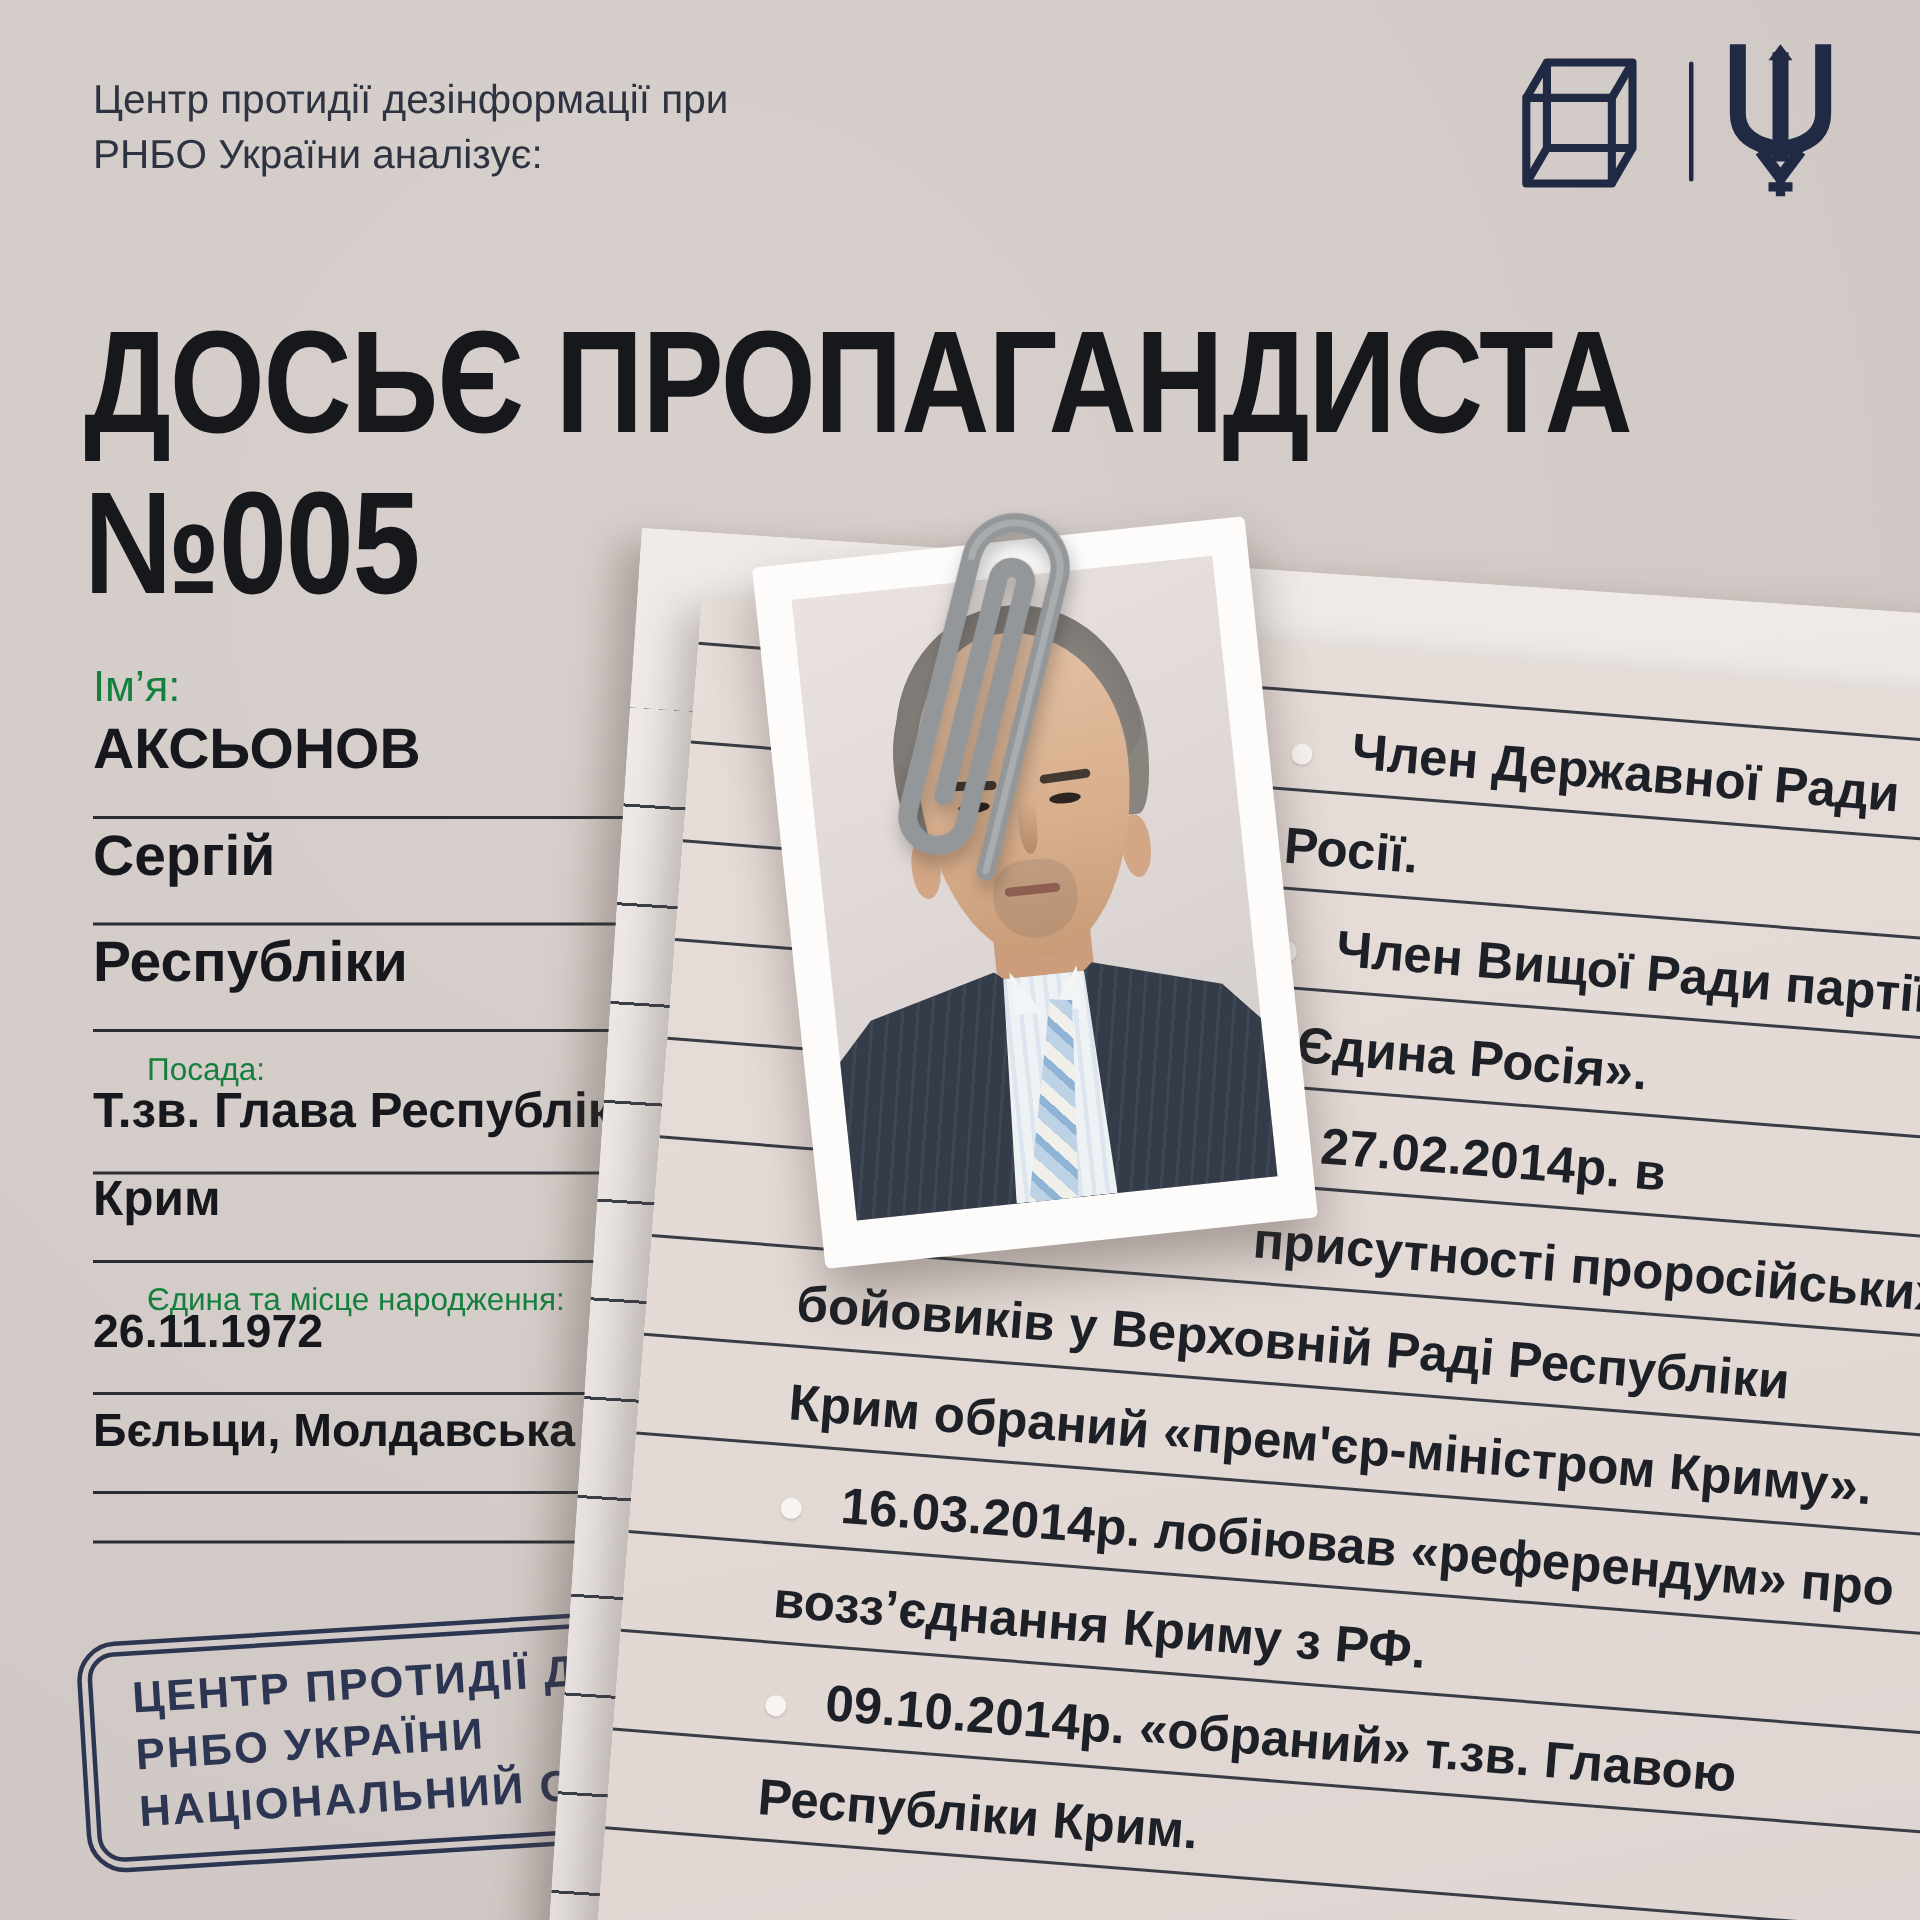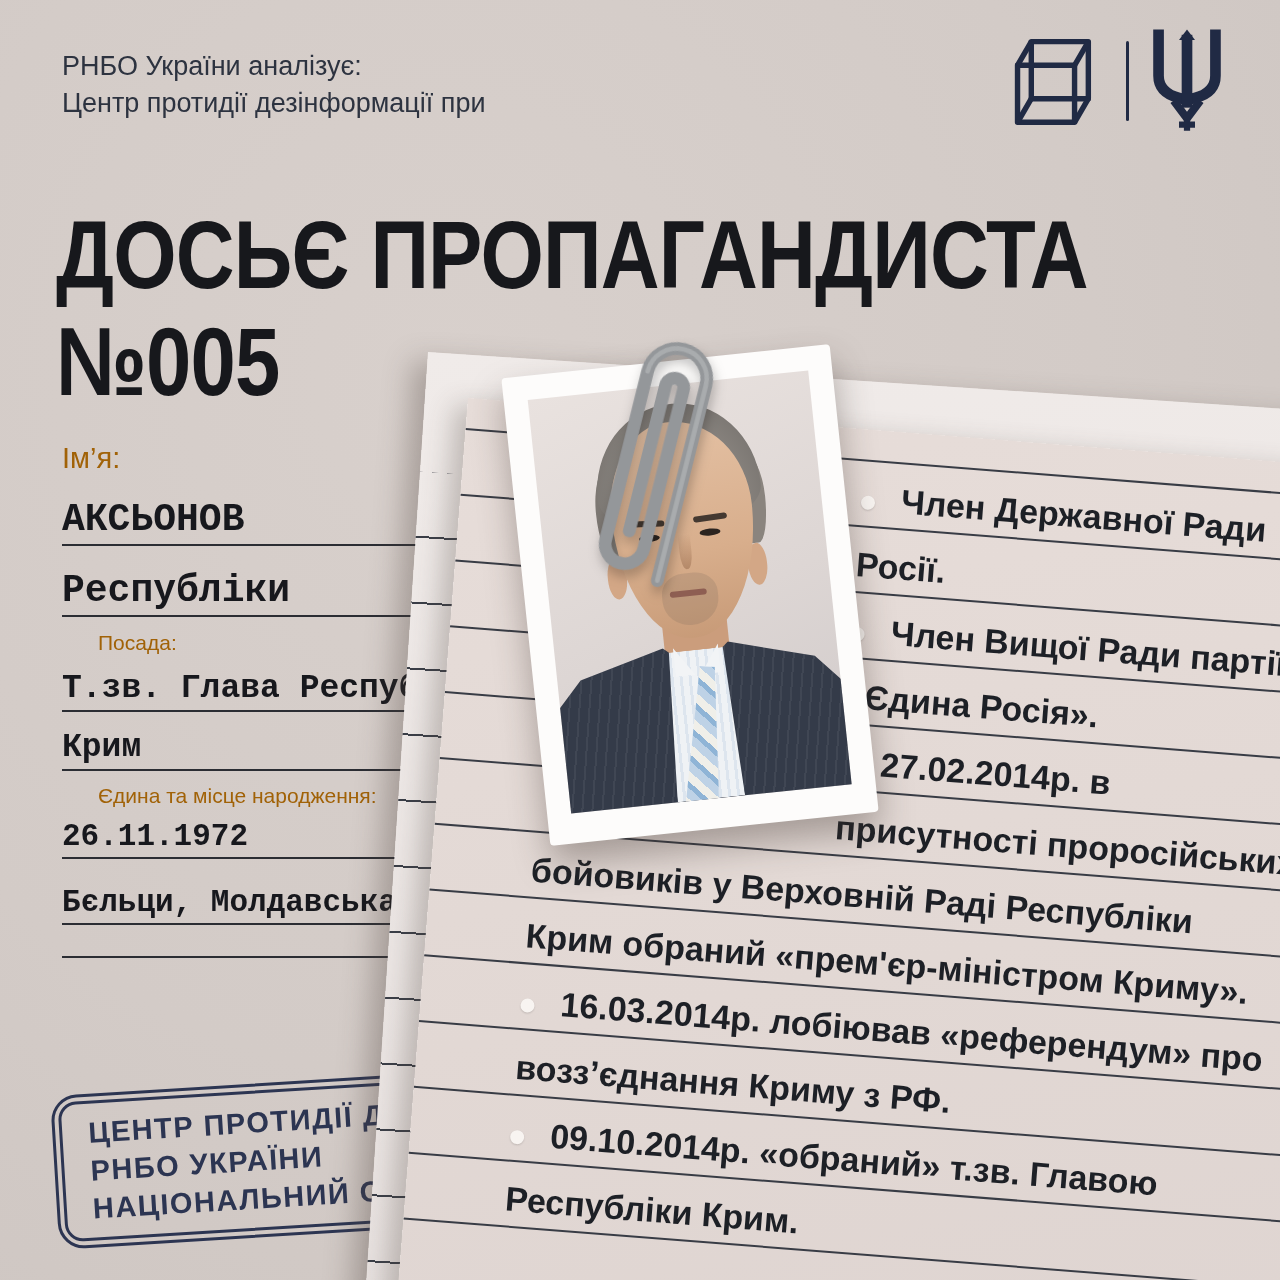--- a/index.html
+++ b/index.html
@@ -14,24 +14,24 @@
     font-weight:500;color:#2d3340;z-index:7;}
   .logos{position:absolute;left:990px;top:18px;width:250px;height:125px;display:flex;
     align-items:center;gap:18px;z-index:7;}
   .logo-divider{width:3px;height:80px;background:#202a44;border-radius:2px;}
   
   .main-title{position:absolute;left:56px;top:202px;z-index:7;color:#17181c;
     font-weight:700;font-size:97px;line-height:1.1;letter-spacing:-1px;
     transform:scaleX(0.84);transform-origin:left top;white-space:nowrap;}
   
   .fields{position:absolute;left:62px;top:441px;width:400px;z-index:2;color:#17181d;}
-  .field-label{font-size:29px;font-weight:500;color:#a16207;line-height:34px;}
+  .field-label{font-size:29px;font-weight:500;color:#15803d;line-height:34px;}
   .field-label.big{font-size:21px;line-height:35px;margin-left:36px;}
   .vrow{border-bottom:2.5px solid #2b2d33;display:flex;align-items:flex-end;
-    padding-bottom:3px;font-weight:700;white-space:nowrap;box-sizing:border-box;font-family:Liberation Mono, monospace;}
+    padding-bottom:22px;font-weight:700;white-space:nowrap;box-sizing:border-box;}
   .vrow.name{height:71px;font-size:38px;}
   .vrow.post{height:52px;font-size:33px;}
   .vrow.krym{height:59px;font-size:33px;text-align:right;}
   .vrow.date{height:46px;font-size:31px;}
   .vrow.place{height:66px;font-size:31px;}
   .vrow.empty{height:33px;width:365px;}
   .gap8{height:8px;} .gap7{height:7px;}
   .date-label{width:330px;}
   
   .stamp{position:absolute;left:50px;top:1096px;width:620px;z-index:1;
@@ -199,22 +199,22 @@
 </div>
 
 <div class="paperclip">
   <svg width="150" height="300" viewBox="0 0 130 260">
     <path d="M88 232 V58 a26 26 0 0 0 -52 0 v150 a17 17 0 0 0 34 0 V66 a8 8 0 0 0 -16 0 v130" fill="none" stroke="#94979a" stroke-width="11" stroke-linecap="round"></path>
     <path d="M88 232 V58 a26 26 0 0 0 -52 0" fill="none" stroke="#a9acae" stroke-width="4" stroke-linecap="round"></path>
   </svg>
 </div>
 
 <div class="org-header">
+  <div>Центр протидії дезінформації при</div>
   <div>РНБО України аналізує:</div>
-  <div>Центр протидії дезінформації при</div>
 </div>
 
 <div class="logos">
   <span>
     <svg width="118" height="118" viewBox="0 0 120 120" fill="none" stroke="#202a44" stroke-width="5.5" stroke-linejoin="round">
       <rect x="28" y="44" width="58" height="58"></rect>
       <rect x="42" y="20" width="58" height="58"></rect>
       <path d="M28 44 L42 20 M86 44 L100 20 M86 102 L100 78 M28 102 L42 78"></path>
     </svg>
   </span>
@@ -232,20 +232,21 @@
 </div>
 
 <div class="main-title">
   <div>ДОСЬЄ ПРОПАГАНДИСТА</div>
   <div>№005</div>
 </div>
 
 <div class="fields">
   <div class="field-label">Ім’я:</div>
   <div class="vrow name">АКСЬОНОВ</div>
+  <div class="vrow name">Сергій</div>
   <div class="vrow name">Республіки</div>
   <div class="gap8"></div>
   <div class="field-label big">Посада:</div>
   <div class="vrow post">Т.зв. Глава Республіки</div>
   <div class="vrow krym">Крим</div>
   <div class="gap7"></div>
   <div class="field-label big date-label">Єдина та місце народження:</div>
   <div class="vrow date">26.11.1972</div>
   <div class="vrow place">Бєльци, Молдавська РСР</div>
   <div class="vrow empty"></div>

